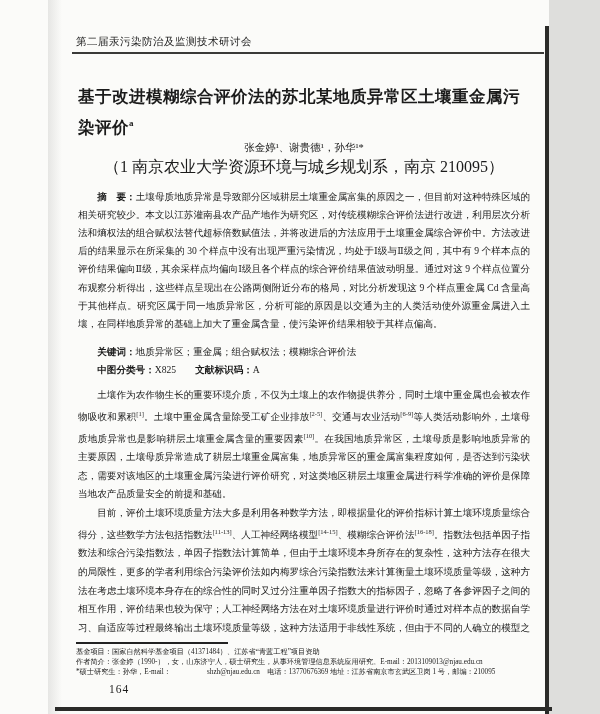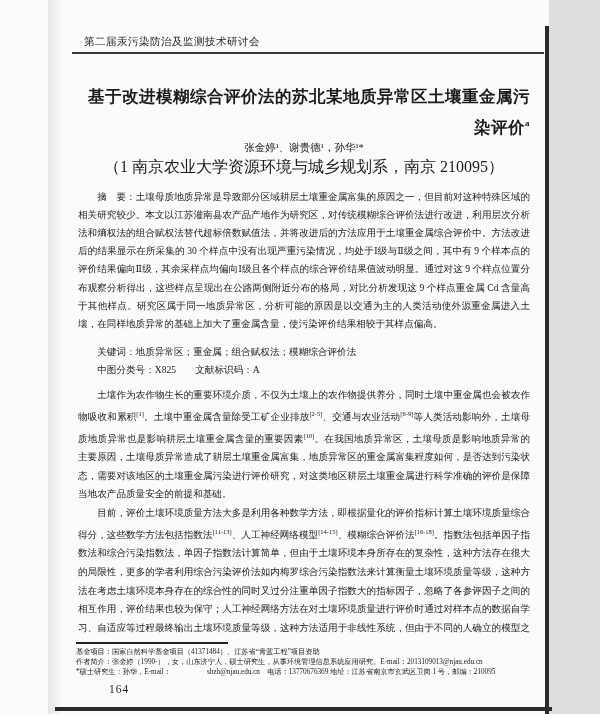--- a/index.html
+++ b/index.html
@@ -12,30 +12,30 @@
     position:relative;width:600px;height:714px;
     background:#fbfbf9;color:#1b1b1b;overflow:hidden;
   }
   
   .edge-right-line{position:absolute;left:545px;top:26px;width:4px;height:688px;background:#2b2b29;}
   .edge-right-margin{position:absolute;left:549px;top:0;width:51px;height:714px;background:#dededc;}
   .edge-bottom-line{position:absolute;left:55px;top:707px;width:497px;height:4px;background:#2b2b29;}
   .edge-left-shade{position:absolute;left:48px;top:0;width:14px;height:714px;
     background:linear-gradient(to right,#e6e6e4,rgba(255,255,255,0));}
   
-  .conf-header{position:absolute;left:84px;top:35px;font-size:10.5px;letter-spacing:0.5px;color:#222;}
+  .conf-header{position:absolute;left:76px;top:35px;font-size:10.5px;letter-spacing:0.5px;color:#222;}
   .header-rule{position:absolute;left:72px;top:52px;width:472px;height:1.5px;background:#3a3a38;}
   
   .content{position:absolute;left:78px;top:84px;width:452px;height:552px;overflow:hidden;}
-  .title{font-size:16.5px;font-weight:bold;text-align:right;line-height:26px;letter-spacing:0.5px;}
+  .title{font-size:16.5px;font-weight:bold;text-align:left;line-height:26px;letter-spacing:0.5px;}
   .title sup{font-size:9px;font-weight:bold;}
   .authors{text-align:center;font-size:10.5px;}
   .affiliation{margin-top:2px;text-align:center;font-size:16px;}
   .abstract{margin-top:10px;font-size:9.6px;line-height:18.2px;text-align:justify;text-indent:2em;}
-  .abstract b,.kwline b,.clcline b{font-weight:normal;}
+  .abstract b,.kwline b,.clcline b{font-weight:bold;}
   .kwline{font-size:9.6px;line-height:18.2px;text-indent:2em;}
   .clcline{font-size:9.6px;line-height:18.2px;text-indent:2em;}
   .clc-gap{margin-left:2em;}
   .bodyp{margin:0;font-size:9.6px;line-height:18.6px;text-align:justify;text-indent:2em;}
   .bodyp.first{margin-top:7px;}
   .bodyp sup{font-size:6.5px;}
   
   .footnote-divider{position:absolute;left:76px;top:642px;width:152px;height:2px;background:#222;}
   .footnotes{position:absolute;left:76px;top:647px;width:468px;font-size:7.2px;line-height:10.2px;color:#222;}
   .footnotes .email-underline{padding-left:36px;}

